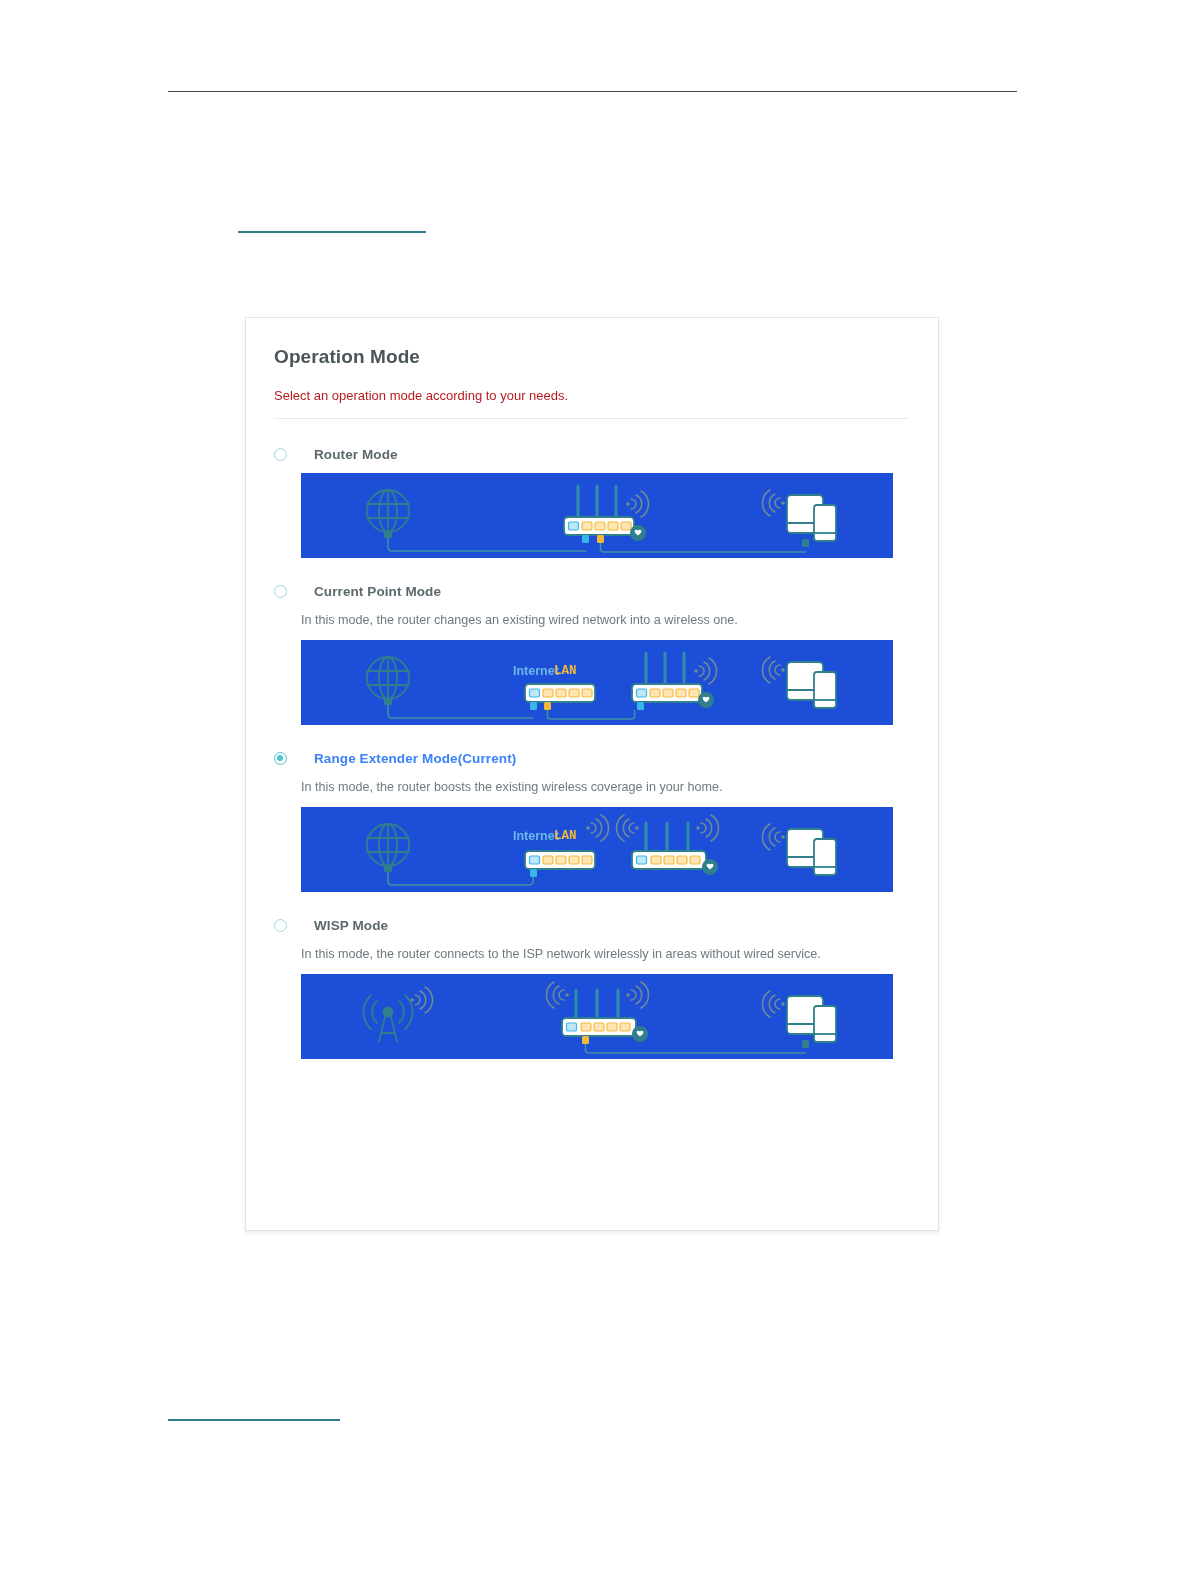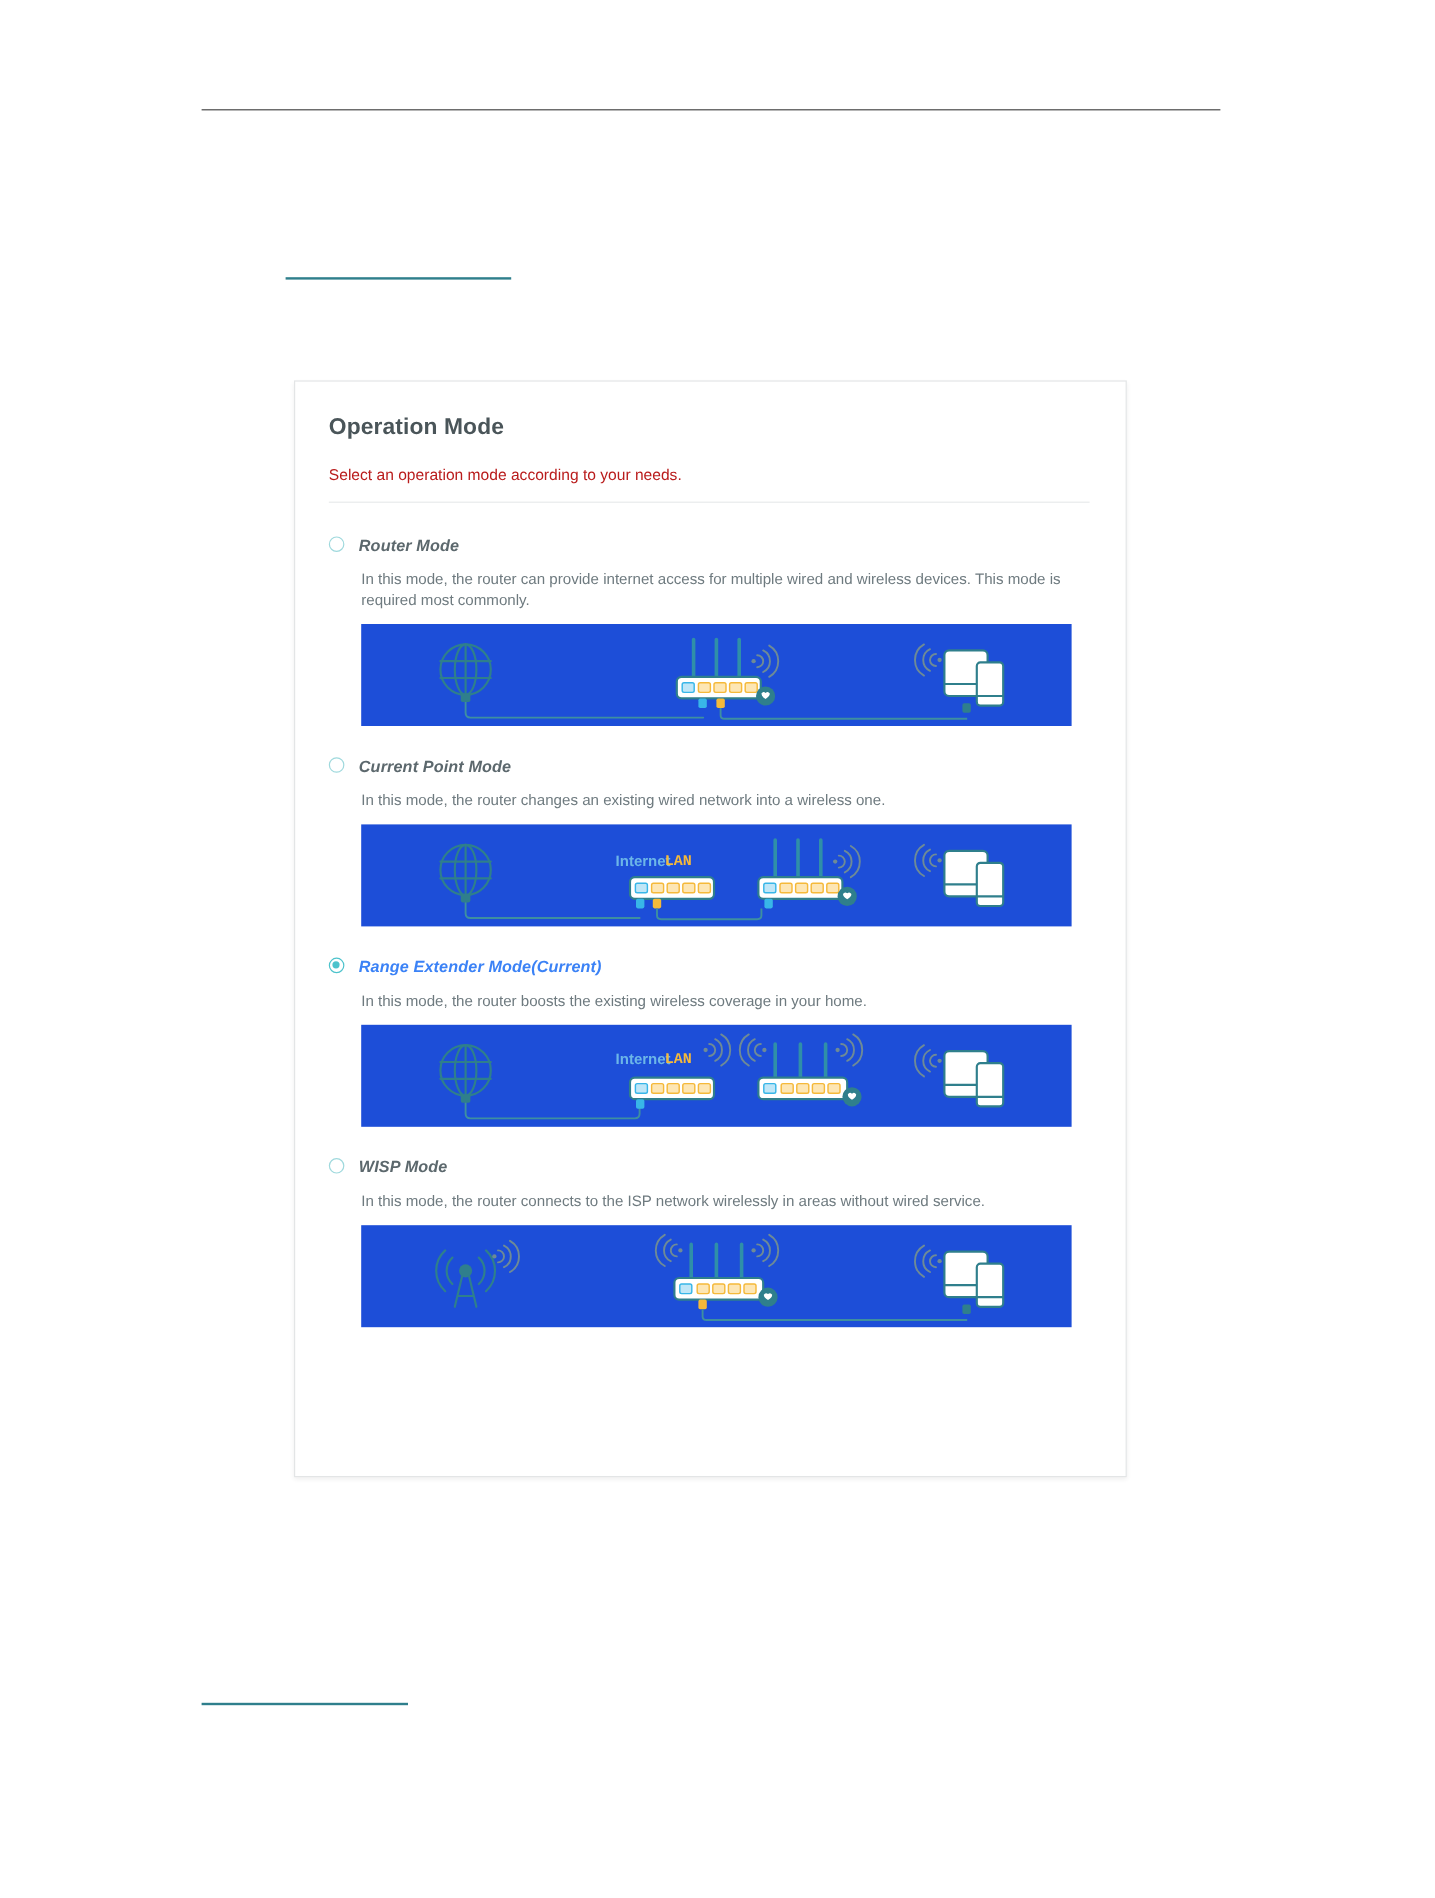--- a/index.html
+++ b/index.html
@@ -60,24 +60,23 @@
     padding-bottom: 15px;
     border-bottom: 1px solid #e8eaeb;
   }
 
   
   .mode-block { margin-top: 26px; }
   .mode-block.first { margin-top: 28px; }
 
   .mode-head {
     display: flex;
-    align-items: flex-start;
-    gap: 12px;
+    align-items: center;
+    gap: 27px;
     cursor: pointer;
-    font-style: italic;
   }
   .radio {
     width: 13px;
     height: 13px;
     border-radius: 50%;
     border: 1.6px solid #9fd9dd;
     box-sizing: border-box;
     background: #ffffff;
     flex: 0 0 auto;
     position: relative;
@@ -140,21 +139,20 @@
   <div class="card-inner">
 
     <div class="card-title">Operation Mode</div>
     <div class="card-subtitle">Select an operation mode according to your needs.</div>
 
     <div class="mode-block first">
       <div class="mode-head">
         <span class="radio"></span>
         <span class="mode-label">Router Mode</span>
       </div>
-      <div class="mode-desc">In this mode, the router can provide internet access for multiple wired and wireless devices. This mode is required most commonly.</div>
       <div class="diagram">
         <svg width="592" height="85" viewBox="0 0 592 85">
           <g fill="none" stroke="#2f7f8c" stroke-width="1.8" stroke-linecap="round">
 
             <g>
               <circle cx="87" cy="38" r="21"></circle>
               <ellipse cx="87" cy="38" rx="9" ry="21"></ellipse>
               <line x1="66" y1="31" x2="108" y2="31"></line>
               <line x1="66" y1="45" x2="108" y2="45"></line>
               <line x1="87" y1="17" x2="87" y2="59"></line>

